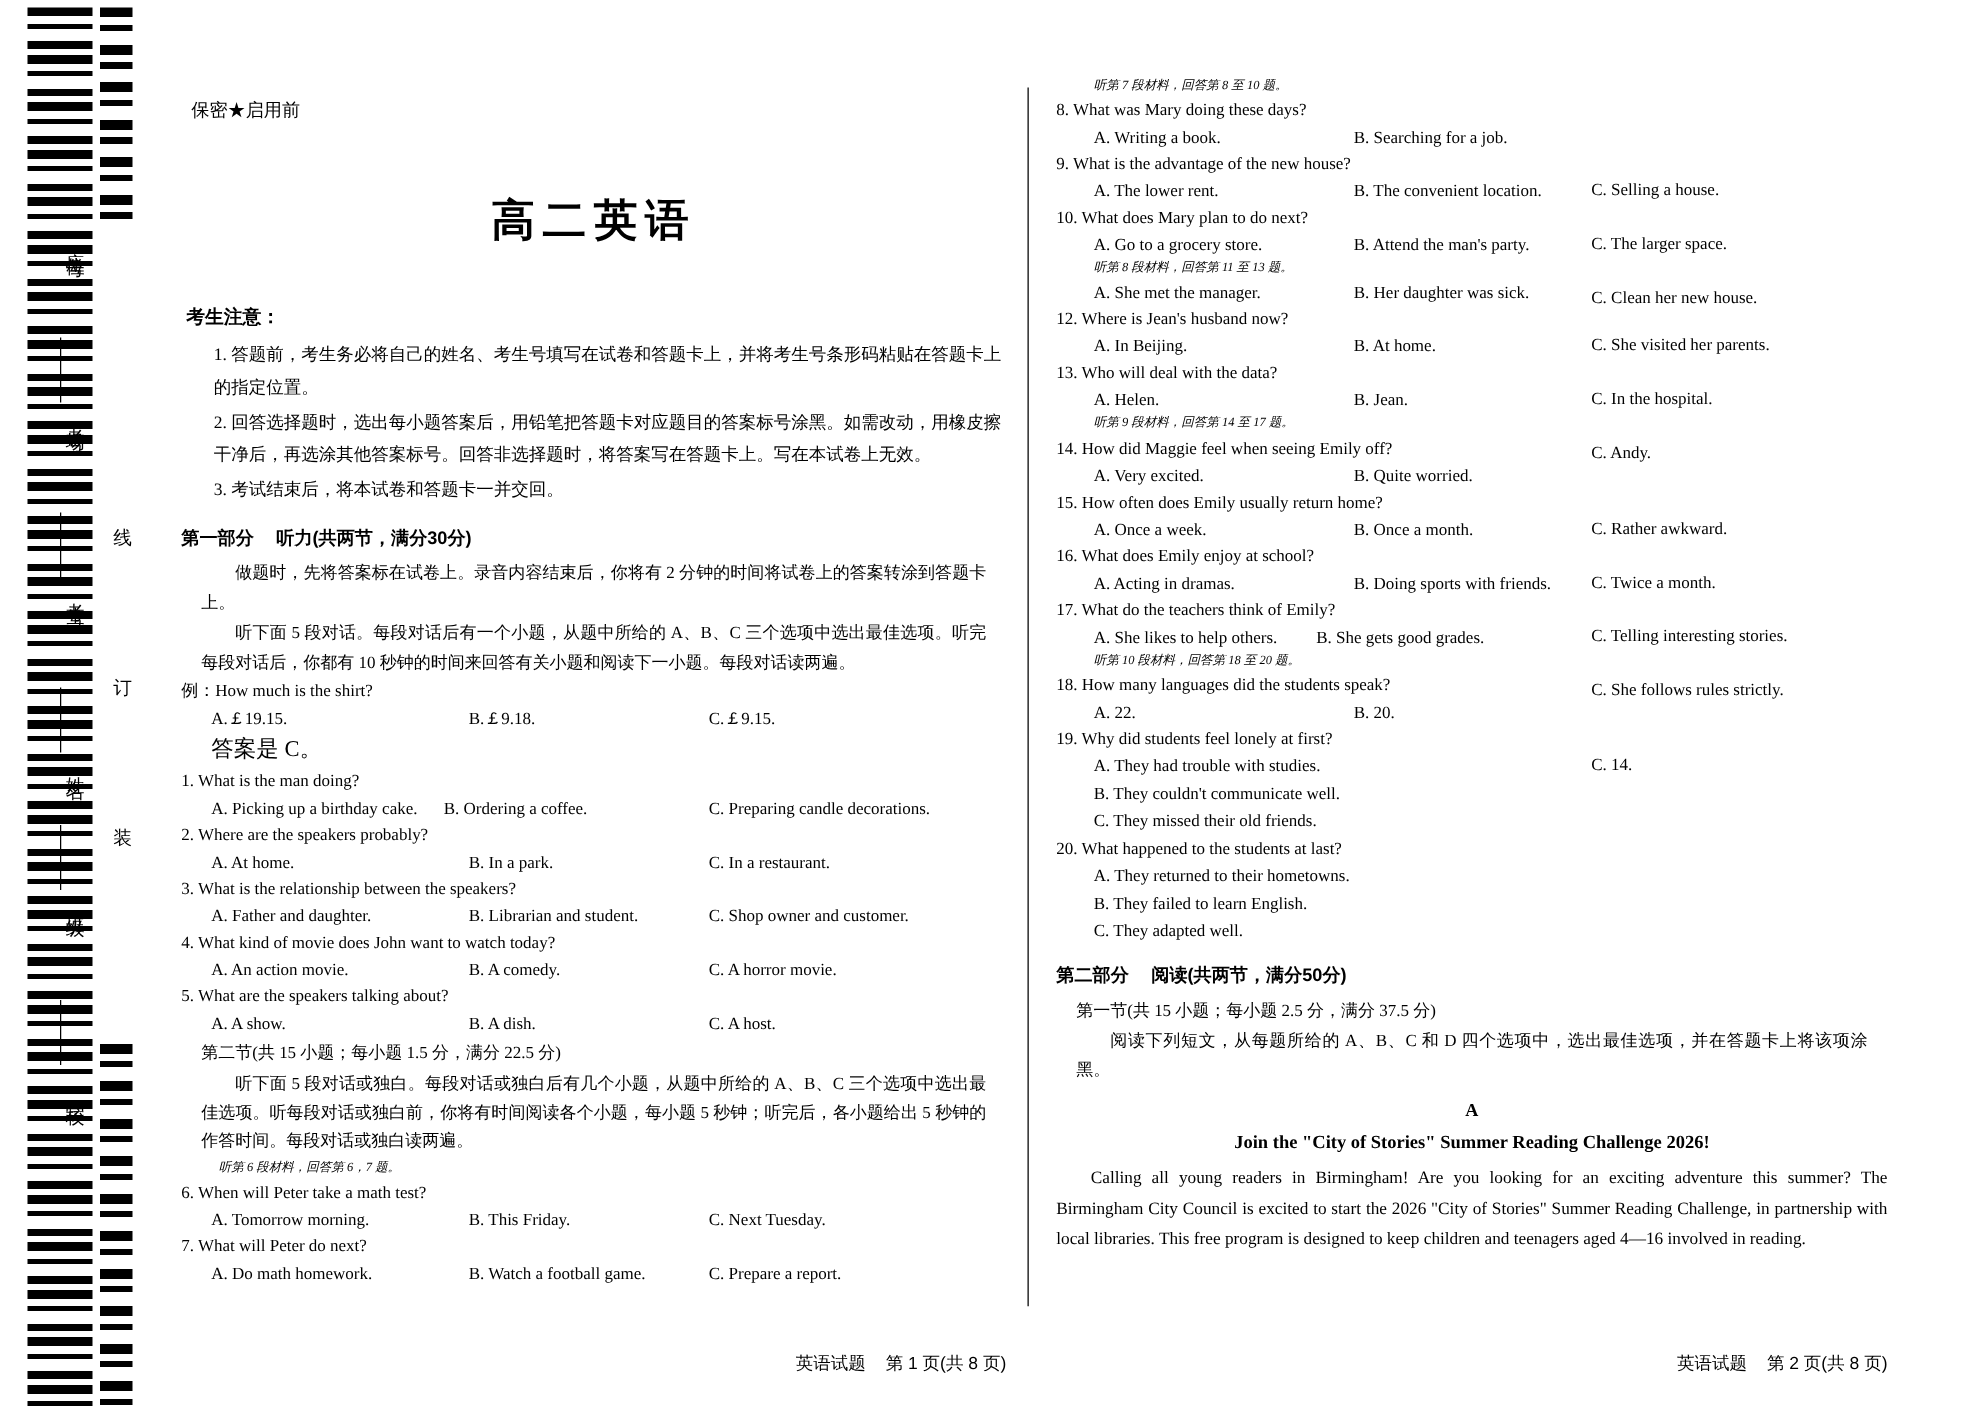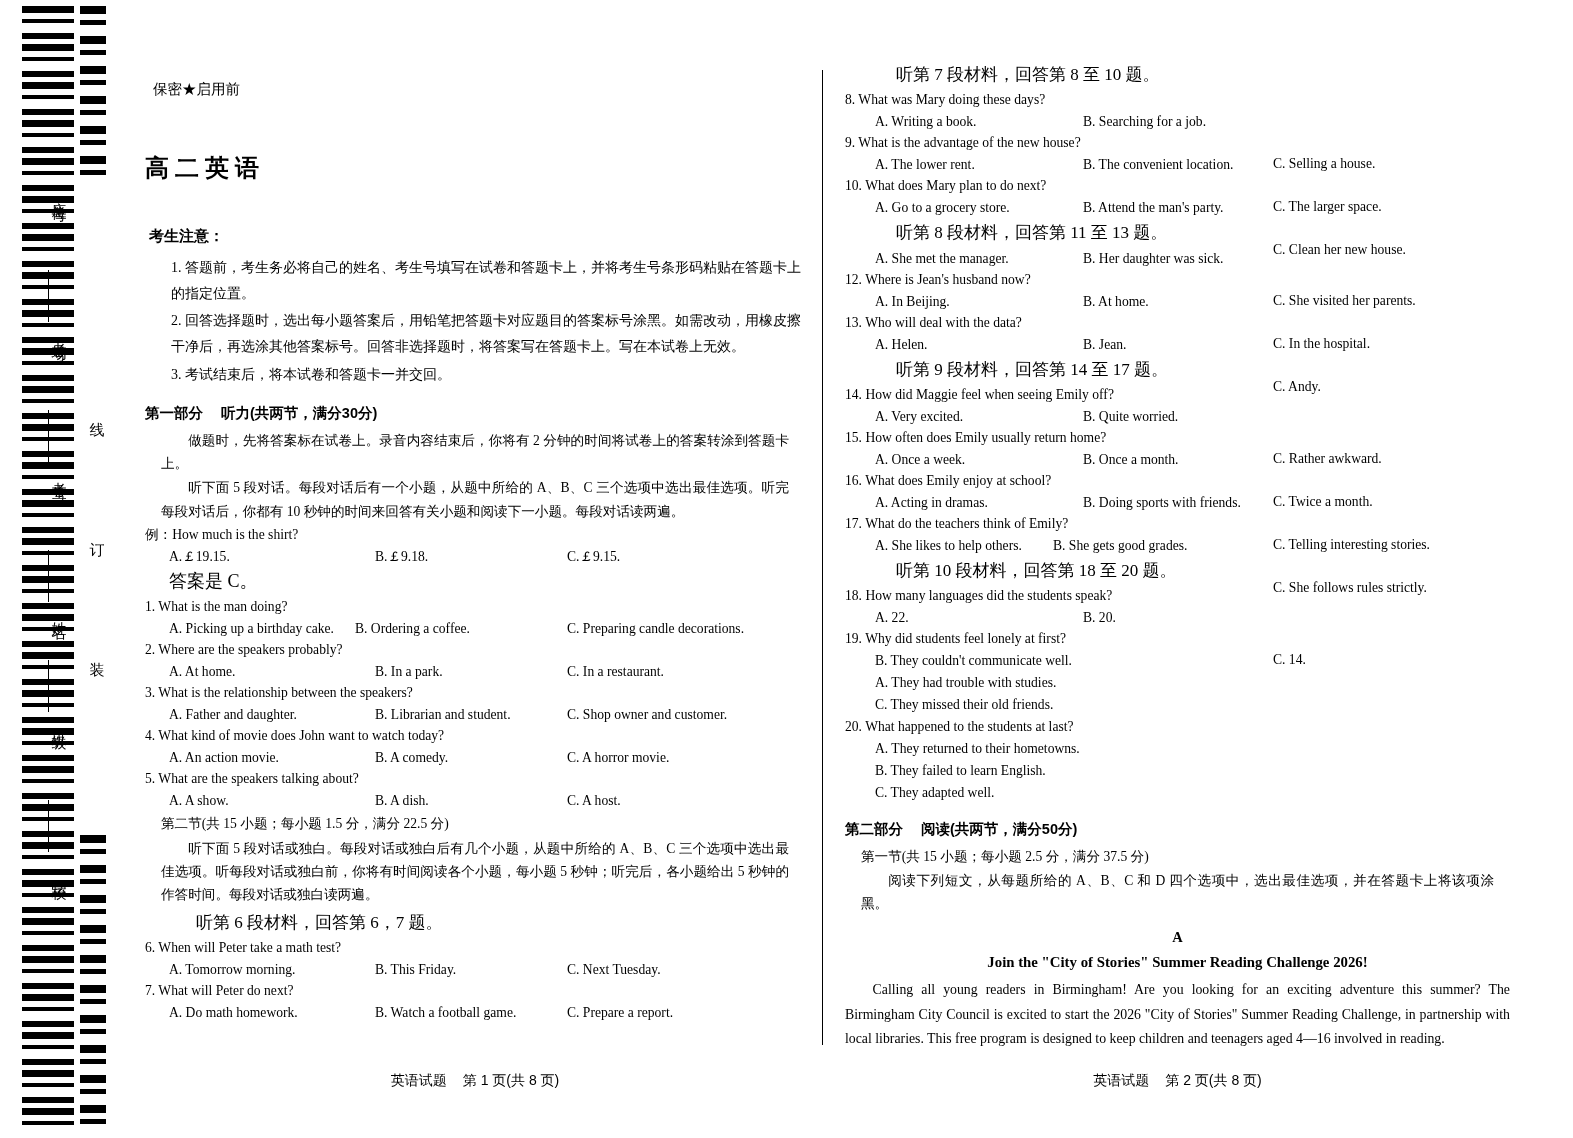--- a/index.html
+++ b/index.html
@@ -106,23 +106,24 @@
     width: 1px; height: 975px;
     background: #000;
   }
 
   .secret {
     font-family: "Liberation Sans", sans-serif;
     font-size: 14.5px;
     margin: 18px 0 0 8px;
   }
   .doc-title {
+    text-align: center;
     font-family: Liberation Serif, serif;
     font-weight: bold;
-    font-size: 24px;
+    font-size: 35px;
     letter-spacing: 6px;
     margin: 48px 0 36px 0;
   }
   .notice-head {
     font-family: "Liberation Sans", sans-serif;
     font-weight: bold;
     font-size: 15px;
     margin: 0 0 6px 4px;
   }
   .notice-item {
@@ -176,24 +177,25 @@
   .col-right .opt-c { left: 428px; margin-top: 42px; }
 
   .opt-stack {
     margin-left: 24px;
     font-size: 13.6px;
     line-height: 1.62;
   }
   .col-right .opt-stack { margin-left: 30px; }
 
   .listen-note {
-    font-size: 17px;
+    font-size: 10px;
     line-height: 1.72;
     margin: 0 0 0 0;
     text-indent: 3em;
+    font-style: italic;
   }
 
   .answer-line { margin-left: 24px; font-size: 18px; }
 
   .sec-a-letter {
     text-align: center;
     font-family: "Liberation Serif", serif;
     font-weight: bold;
     font-size: 14.5px;
     margin-top: 10px;
@@ -209,24 +211,24 @@
     font-size: 13.8px;
     line-height: 1.78;
     text-align: justify;
     text-indent: 2em;
     margin-top: 3px;
   }
 
   
   .footer {
     position: absolute;
-    bottom: 48px;
+    bottom: 38px;
     font-family: "Liberation Sans", sans-serif;
     font-size: 14px;
-    text-align: center;
+    text-align: right;
   }
   .footer-left  { left: 145px; width: 660px; }
   .footer-right { left: 845px; width: 665px; }
   .footer .sp { display: inline-block; width: 16px; }
 </style>
 </head>
 <body>
 
 <div class="binding">
   <div class="barcode"></div>
@@ -419,22 +421,22 @@
 
   <div class="q-line"><span>18.</span> <span>How many languages did the students speak?</span></div>
   <div class="opt-row">
     <span class="opt opt-a">A. 22.</span>
     <span class="opt opt-b">B. 20.</span>
     <span class="opt opt-c">C. 14.</span>
   </div>
 
   <div class="q-line"><span>19.</span> <span>Why did students feel lonely at first?</span></div>
   <div class="opt-stack">
+    <div>A. They had trouble with studies.</div>
     <div>B. They couldn't communicate well.</div>
-    <div>A. They had trouble with studies.</div>
     <div>C. They missed their old friends.</div>
   </div>
 
   <div class="q-line"><span>20.</span> <span>What happened to the students at last?</span></div>
   <div class="opt-stack">
     <div>A. They returned to their hometowns.</div>
     <div>B. They failed to learn English.</div>
     <div>C. They adapted well.</div>
   </div>
 

